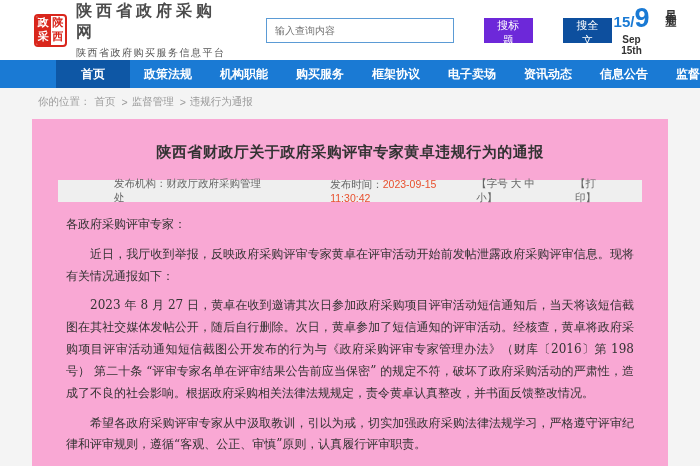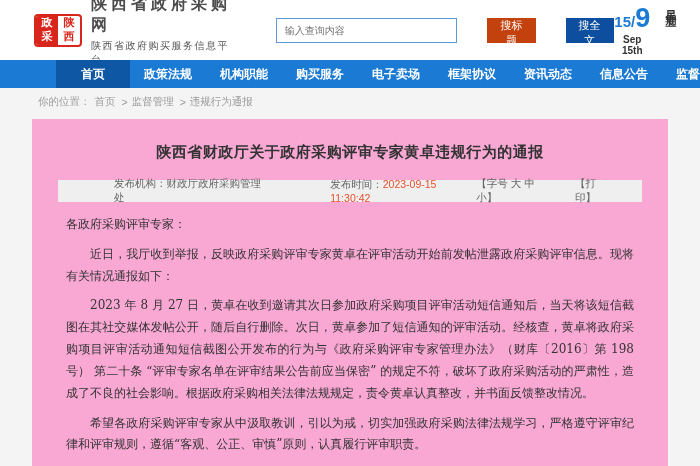--- a/index.html
+++ b/index.html
@@ -11,21 +11,21 @@
   }
 
   
   .header {
     height:60px; background:#fff;
     display:flex; align-items:center;
     padding:0 18px 0 34px;
   }
   .logo { display:flex; align-items:center; }
   .logo-seal {
-    width:48px; height:33px; border:2px solid #d9261c; border-radius:4px;
+    width:33px; height:33px; border:2px solid #d9261c; border-radius:4px;
     display:flex; overflow:hidden; background:#fff; flex:0 0 auto;
   }
   .seal-col {
     width:50%; font-size:11px; font-weight:bold; line-height:1.25;
     display:flex; align-items:center; justify-content:center;
     text-align:center; word-break:break-all; padding:1px;
   }
   .seal-left  { background:#d9261c; color:#fff; }
   .seal-right { color:#d9261c; }
   .logo-text { margin-left:9px; }
@@ -36,21 +36,21 @@
   .search-input {
     width:198px; height:25px; border:1px solid #5b9bd5; background:#fff;
     font-size:10px; padding:0 8px; color:#333; outline:none;
     font-family:"Liberation Sans", sans-serif;
   }
   .search-btn {
     height:25px; border:none; color:#fff; font-size:11px;
     padding:0 9px; margin-left:5px; cursor:pointer;
     font-family:"Liberation Sans", sans-serif;
   }
-  .btn-title { background:#c2410c; }
+  .btn-title { background:#6d28d9; }
   .btn-full  { background:#0d4f9e; }
 
   .date-area { margin-left:auto; display:flex; align-items:center; padding-right:4px; }
   .date-main { text-align:center; }
   .date-nums { color:#1a7ad4; font-weight:bold; line-height:1; }
   .date-day   { font-size:15px; }
   .date-slash { font-size:15px; }
   .date-month { font-size:27px; }
   .date-en { font-size:10px; color:#333; font-weight:bold; margin-top:2px; }
   .weekday {
@@ -137,22 +137,22 @@
     </div>
     <div class="weekday">星期五</div>
   </div>
 </div>
 
 <div class="nav">
   <div class="nav-item active">首页</div>
   <div class="nav-item">政策法规</div>
   <div class="nav-item">机构职能</div>
   <div class="nav-item">购买服务</div>
+  <div class="nav-item">框架协议</div>
   <div class="nav-item">电子卖场</div>
-  <div class="nav-item">框架协议</div>
   <div class="nav-item">资讯动态</div>
   <div class="nav-item">信息公告</div>
   <div class="nav-item">监督管理</div>
 
 </div>
 
 <div class="breadcrumb">
   <span>你的位置：</span>
   <span class="crumb">首页</span>
   <span class="crumb-sep">&gt;</span>

